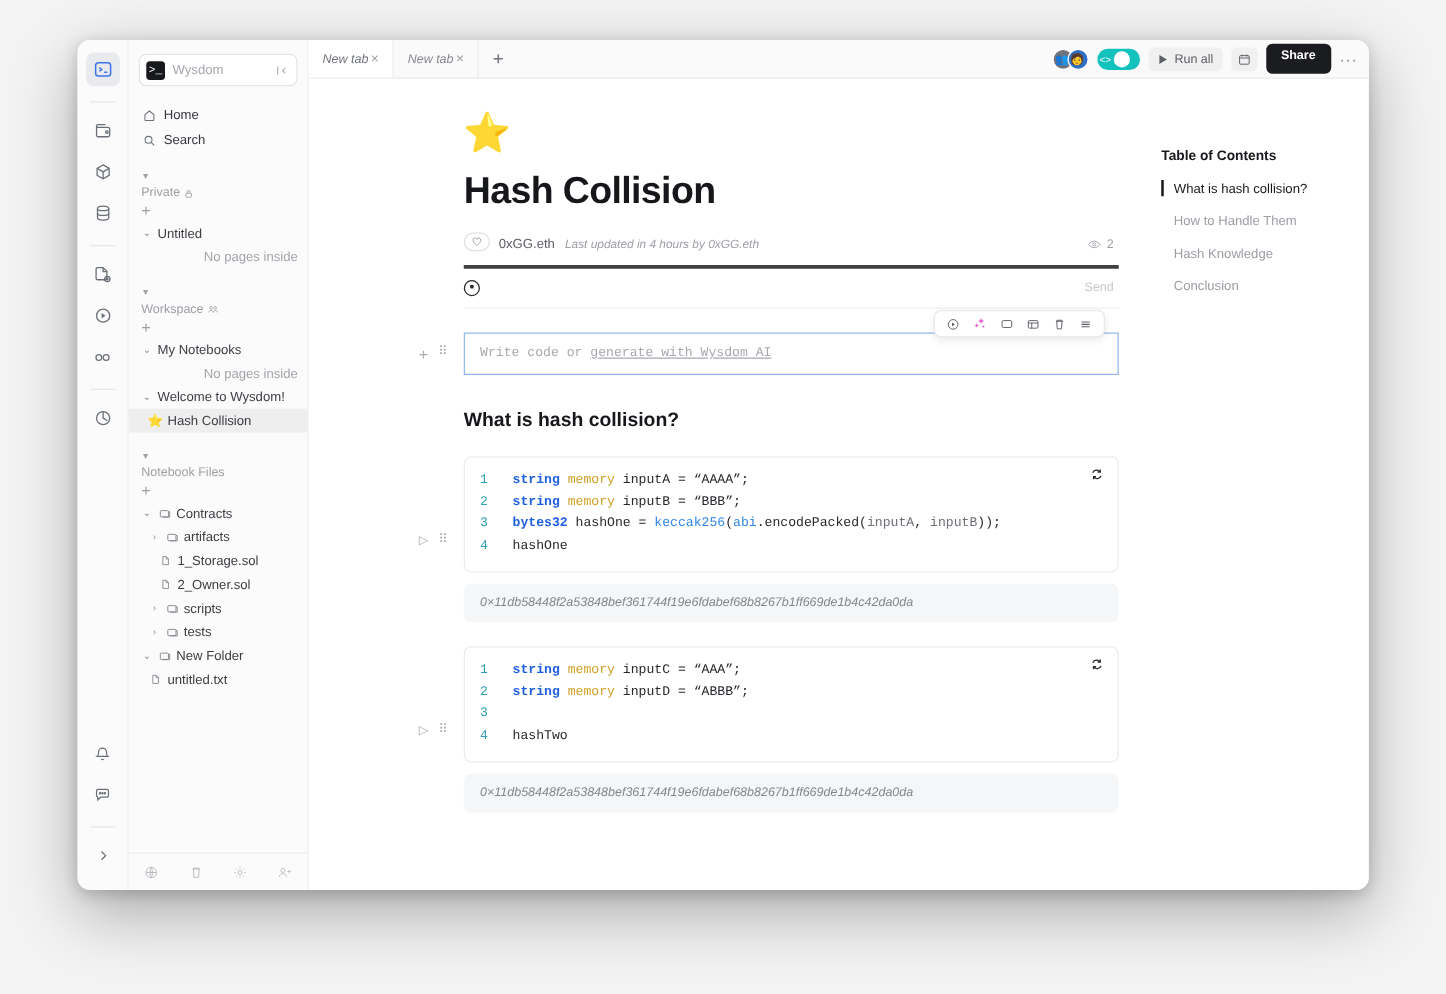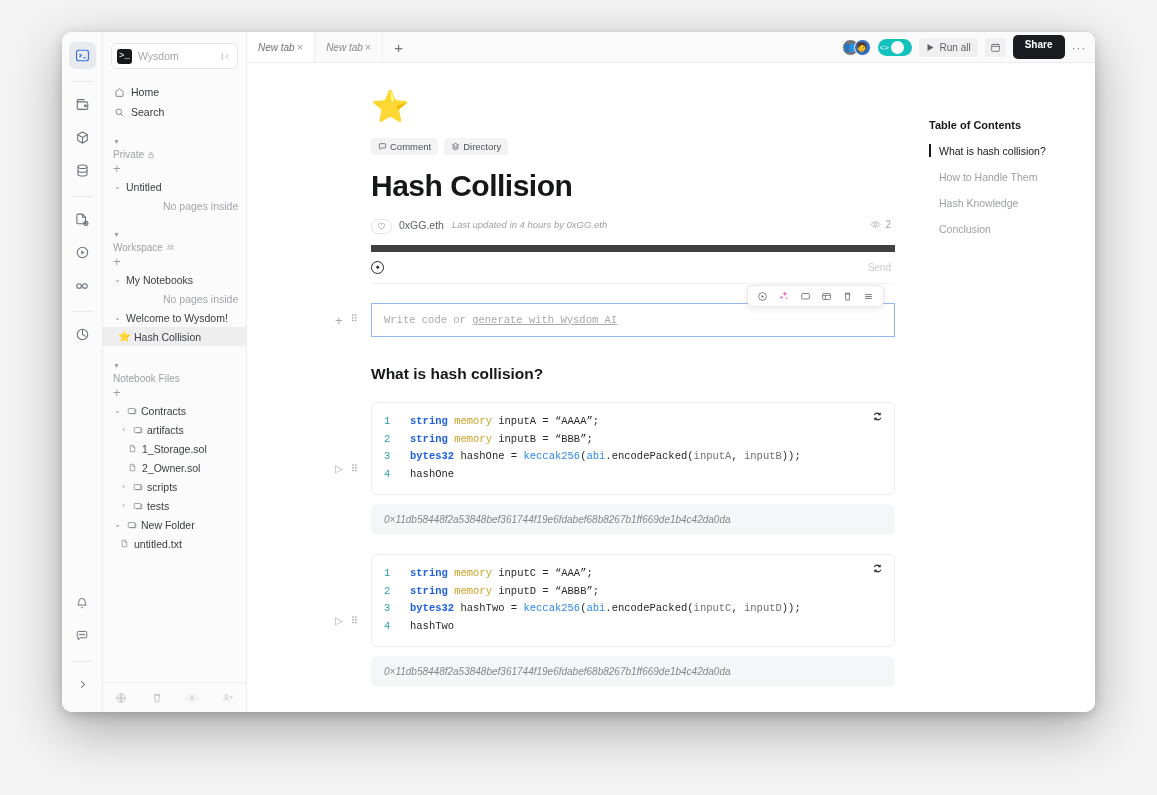--- a/index.html
+++ b/index.html
@@ -147,22 +147,22 @@
   .chip {
     display: flex; align-items: center; gap: 3px;
     background: #f3f3f4; border-radius: 4px; padding: 3px 7px;
     font-size: 9.5px; color: #4e5157; cursor: pointer;
   }
   #doctitle {
     font-size: 30px; font-weight: bold; color: #16171a;
     margin-top: 14px; letter-spacing: -0.5px;
   }
   #metarow {
-    display: flex; align-items: flex-start; margin-top: 16px;
-    padding-bottom: 11px; border-bottom: 7px solid #404040;
+    display: flex; align-items: flex-end; margin-top: 16px;
+    padding-bottom: 11px; border-bottom: 3px solid #404040;
     padding-right: 4px;
   }
   #heartbtn {
     width: 21px; height: 15px; border: 1px solid #e0e0e2; border-radius: 8px;
     display: flex; align-items: center; justify-content: center; color: #9ea0a6;
     cursor: pointer; flex: 0 0 21px;
   }
   #metaauthor { font-size: 10.5px; color: #5d6065; margin-left: 7px; }
   #metaupdated { font-size: 9.5px; font-style: italic; color: #9ea0a6; margin-left: 8px; }
   #metaspacer { flex: 1 1 auto; }
@@ -558,40 +558,20 @@
           <div id="moredots">···</div>
         </div>
       </div>
 
       <div id="content">
         <div id="doc">
           <div id="docinner">
 
             <div id="star">⭐</div>
 
-            <div id="chips">
-              <div class="chip">
-                <span>
-                  <svg width="9" height="9" viewBox="0 0 20 20" fill="none" stroke="currentColor" stroke-width="1.6">
-                    <path d="M3 5.5A1.8 1.8 0 014.8 3.7h10.4A1.8 1.8 0 0117 5.5v5.8a1.8 1.8 0 01-1.8 1.8H8l-3.6 3.1v-3.1h-.4A1.8 1.8 0 013 11.3z"></path>
-                  </svg>
-                </span>
-                <span>Comment</span>
-              </div>
-              <div class="chip">
-                <span>
-                  <svg width="9" height="9" viewBox="0 0 20 20" fill="none" stroke="currentColor" stroke-width="1.5">
-                    <path d="M10 3l7 3.6-7 3.6-7-3.6z"></path>
-                      <path d="M3 10.4l7 3.6 7-3.6"></path>
-                      <path d="M3 13.8l7 3.5 7-3.5"></path>
-                  </svg>
-                </span>
-                <span>Directory</span>
-              </div>
-            </div>
 
             <div id="doctitle">Hash Collision</div>
 
             <div id="metarow">
               <div id="heartbtn">
                 <svg width="9" height="9" viewBox="0 0 20 20" fill="none" stroke="currentColor" stroke-width="1.6">
                   <path d="M10 16.2S3.2 12 3.2 7.6A3.4 3.4 0 0110 5.6a3.4 3.4 0 016.8 2c0 4.4-6.8 8.6-6.8 8.6z"></path>
                 </svg>
               </div>
               <div id="metaauthor">0xGG.eth</div>
@@ -709,21 +689,20 @@
                 <div class="codeline">
                     <span class="lnum">1</span>
                     <span><span class="ty">string</span><span class="id">&nbsp;</span><span class="mem">memory</span><span class="id"> inputC = “AAA”;</span></span>
                   </div>
                 <div class="codeline">
                     <span class="lnum">2</span>
                     <span><span class="ty">string</span><span class="id">&nbsp;</span><span class="mem">memory</span><span class="id"> inputD = “ABBB”;</span></span>
                   </div>
                 <div class="codeline">
                     <span class="lnum">3</span>
-                    <span><span class="ty">bytes32</span><span class="id"> hashTwo = </span><span class="fn">keccak256</span><span class="id">(</span><span class="fn">abi</span><span class="id">.encodePacked(</span><span class="dim">inputC</span><span class="id">, </span><span class="dim">inputD</span><span class="id">));</span></span>
                   </div>
                 <div class="codeline">
                     <span class="lnum">4</span>
                     <span class="id">hashTwo</span>
                   </div>
               </div>
               <div class="out">0×11db58448f2a53848bef361744f19e6fdabef68b8267b1ff669de1b4c42da0da</div>
             </div>
 
           </div>

